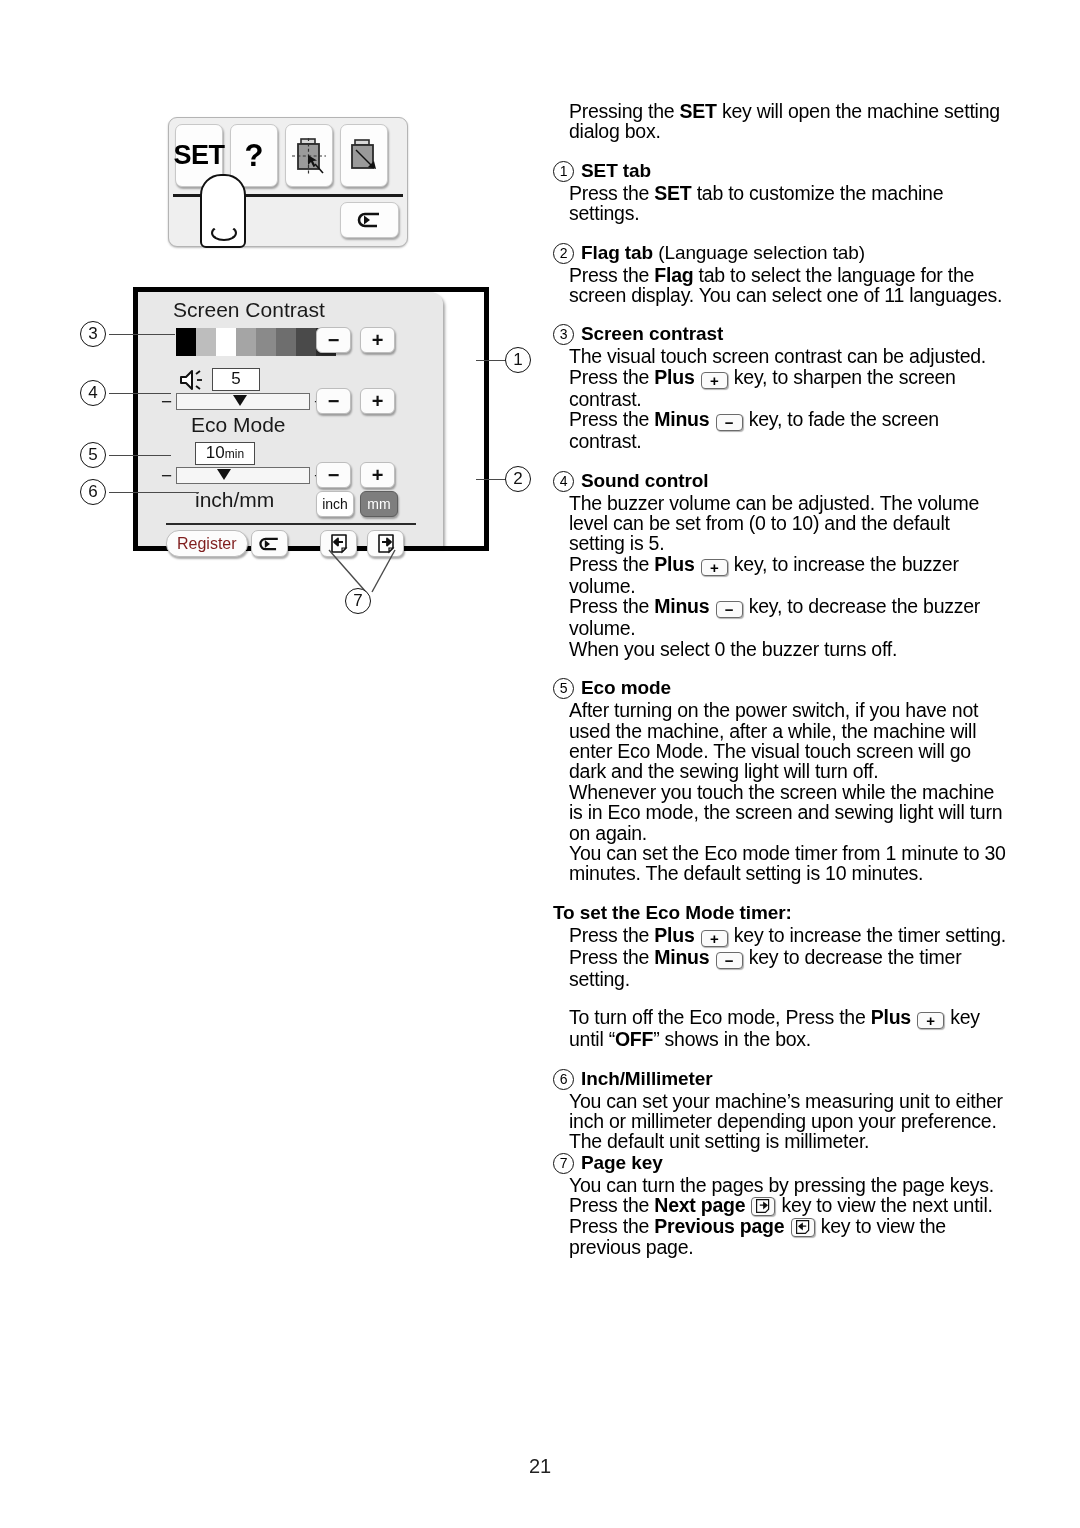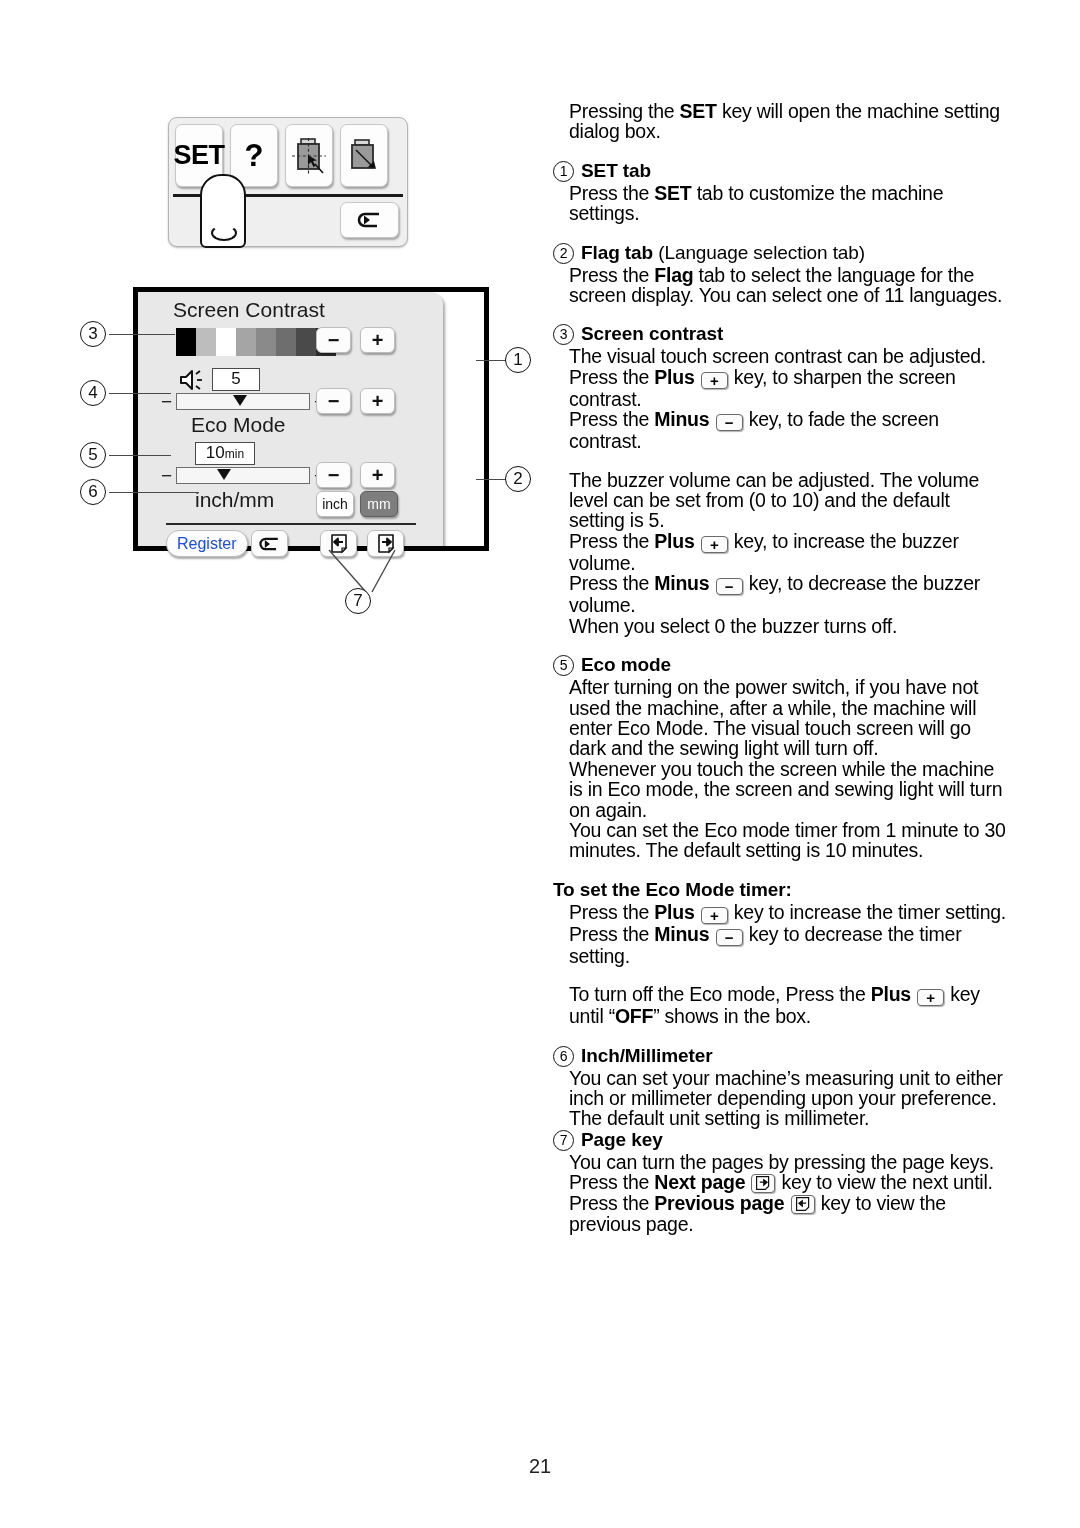--- a/index.html
+++ b/index.html
@@ -264,21 +264,21 @@
     height: 27px;
     padding: 0 10px;
     background: #fcfcfc;
     border: 1px solid #bdbdbd;
     border-radius: 13px;
     box-shadow: 1px 2px 2px rgba(0,0,0,0.33);
     display: flex;
     align-items: center;
     justify-content: center;
     font-size: 16px;
-    color: #1d4ed8;
+    color: #7f1d1d;
     box-sizing: border-box;
   }
   .roundkey {
     position: absolute;
     width: 37px;
     height: 27px;
     background: #fcfcfc;
     border: 1px solid #bdbdbd;
     border-radius: 7px;
     box-shadow: 1px 2px 2px rgba(0,0,0,0.33);
@@ -594,20 +594,21 @@
     <p class="body"><span>Press the </span><b>SET</b><span> tab to customize the machine settings.</span></p>
 
     <h2 class="sub"><span class="num">2</span><span>Flag tab</span><span style="font-weight:normal"> (Language selection tab)</span></h2>
     <p class="body"><span>Press the </span><b>Flag</b><span> tab to select the language for the screen display. You can select one of 11 languages.</span></p>
 
     <h2 class="sub"><span class="num">3</span><span>Screen contrast</span></h2>
     <p class="body tight"><span>The visual touch screen contrast can be adjusted.</span></p>
     <p class="body tight"><span>Press the </span><b>Plus</b> <span class="ikey">+</span><span> key, to sharpen the screen contrast.</span></p>
     <p class="body"><span>Press the </span><b>Minus</b> <span class="ikey">−</span><span> key, to fade the screen contrast.</span></p>
 
+    <h2 class="sub"><span class="num">4</span><span>Sound control</span></h2>
     <p class="body tight"><span>The buzzer volume can be adjusted. The volume level can be set from (0 to 10) and the default setting is 5.</span></p>
     <p class="body tight"><span>Press the </span><b>Plus</b> <span class="ikey">+</span><span> key, to increase the buzzer volume.</span></p>
     <p class="body tight"><span>Press the </span><b>Minus</b> <span class="ikey">−</span><span> key, to decrease the buzzer volume.</span></p>
     <p class="body"><span>When you select 0 the buzzer turns off.</span></p>
 
     <h2 class="sub"><span class="num">5</span><span>Eco mode</span></h2>
     <p class="body tight">After turning on the power switch, if you have not used the machine, after a while, the machine will enter Eco Mode. The visual touch screen will go dark and the sewing light will turn off.</p>
     <p class="body tight">Whenever you touch the screen while the machine is in Eco mode, the screen and sewing light will turn on again.</p>
     <p class="body">You can set the Eco mode timer from 1 minute to 30 minutes. The default setting is 10 minutes.</p>
 

